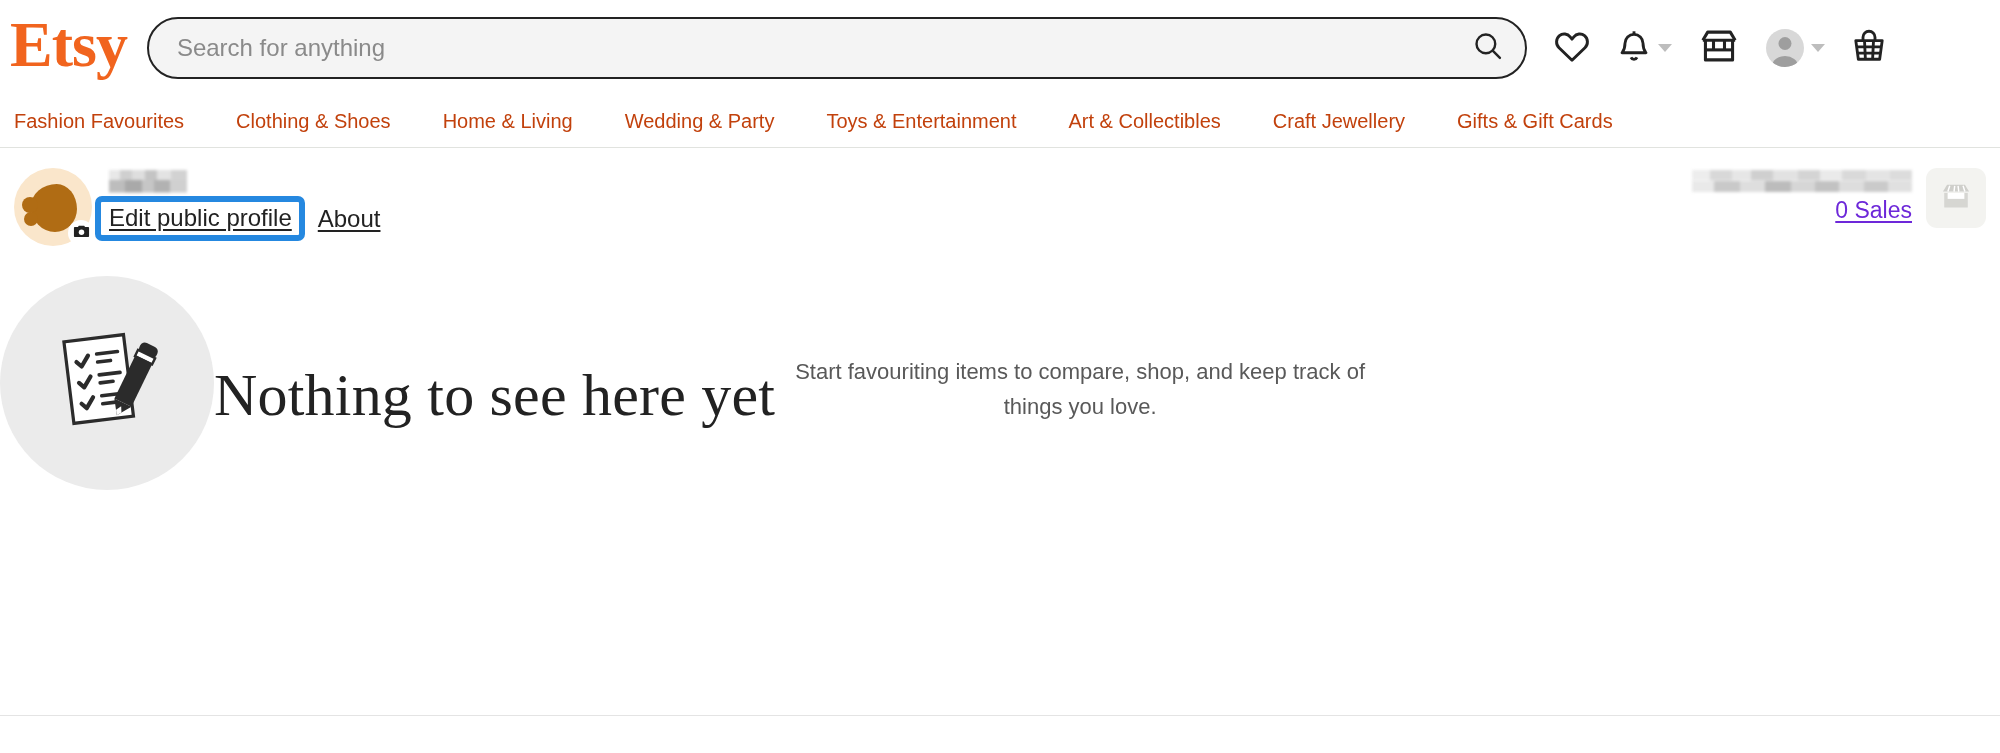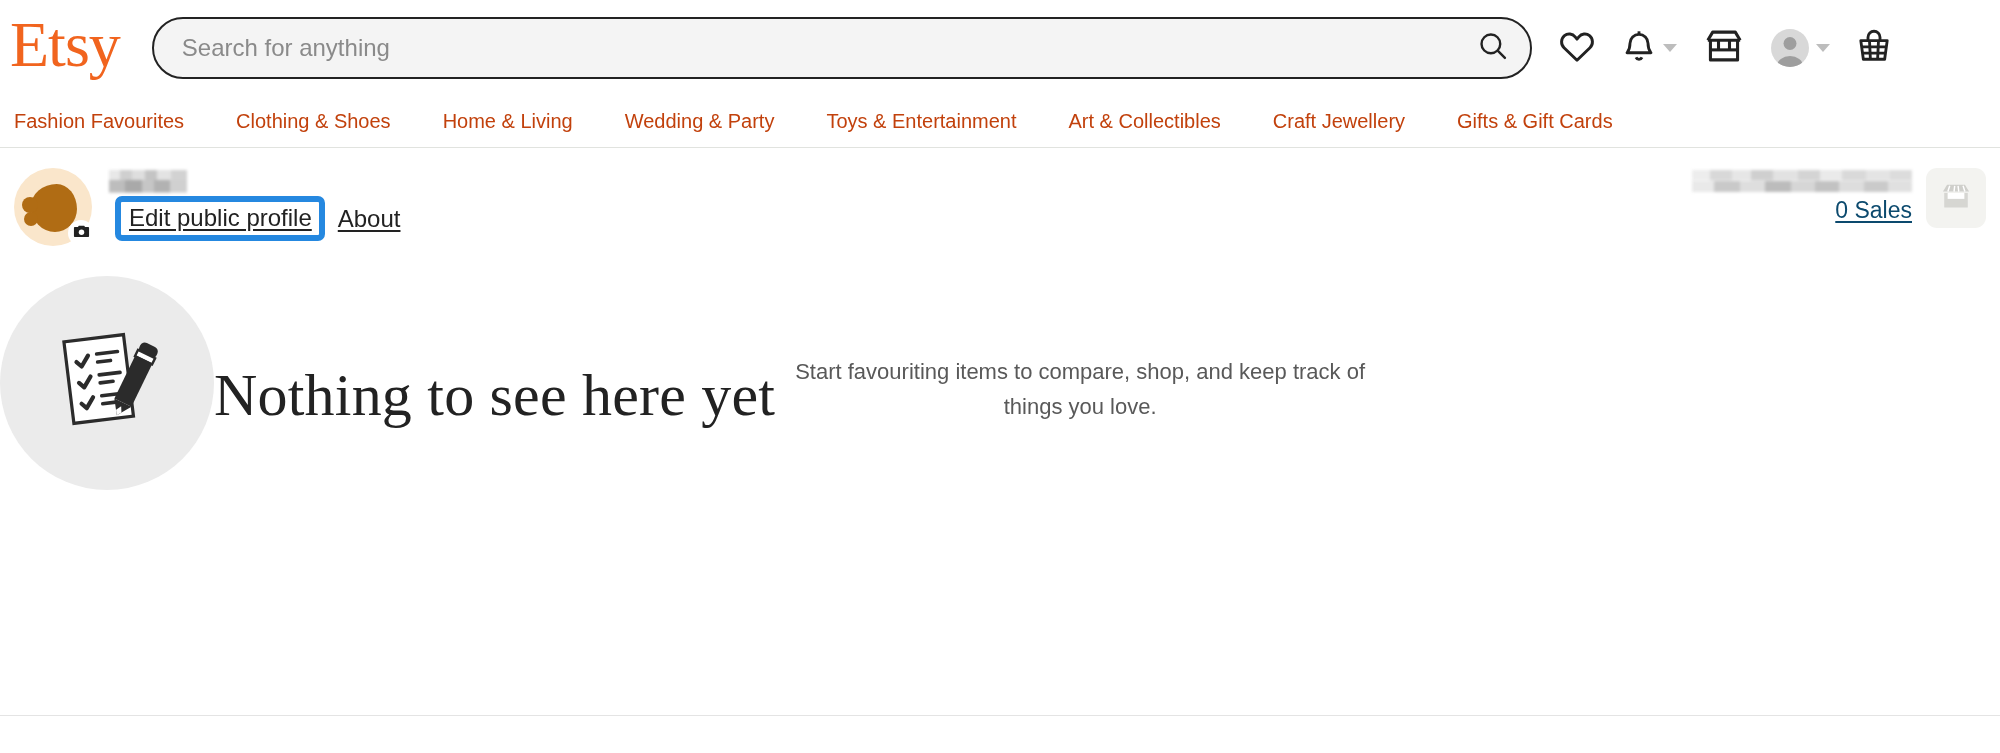--- a/index.html
+++ b/index.html
@@ -14,28 +14,28 @@
   .header {
     position: relative;
     height: 95px;
     display: flex;
     align-items: center;
     padding: 0 24px 0 10px;
   }
   .logo {
     font-family: "Liberation Serif", serif;
     font-size: 64px;
-    font-weight: 400;
+    font-weight: 700;
     color: #F1641E;
     line-height: 0.9;
     letter-spacing: -1px;
     padding-bottom: 6px;
     user-select: none;
     flex: 0 0 auto;
-    margin-right: 32px;
+    margin-right: 20px;
   }
   .search-wrap {
     flex: 1 1 auto;
     max-width: 1380px;
     margin-right: 26px;
   }
   .search-box {
     position: relative;
     height: 62px;
     border: 2px solid #222222;
@@ -196,21 +196,20 @@
     background-position: 0 0, 0 100%;
     background-repeat: no-repeat;
     filter: blur(1.6px);
     margin-bottom: 3px;
   }
   .profile-links {
     position: relative;
     display: flex;
     align-items: center;
     gap: 0;
-    margin-left: 20px;
   }
   .focus-box {
     border: 6px solid #2588E0;
     border-radius: 7px;
     padding: 2px 7px 3px 8px;
     background: #ffffff;
     margin-left: -14px;
   }
   .plink {
     font-size: 24px;
@@ -239,21 +238,21 @@
       linear-gradient(90deg,#ededed 0 8%, #d8d8d8 8% 18%, #e6e6e6 18% 27%, #cfcfcf 27% 37%, #e2e2e2 37% 48%, #d4d4d4 48% 58%, #eaeaea 58% 68%, #d9d9d9 68% 79%, #e4e4e4 79% 90%, #dcdcdc 90% 100%),
       linear-gradient(90deg,#e9e9e9 0 10%, #c9c9c9 10% 22%, #dedede 22% 33%, #bcbcbc 33% 45%, #d6d6d6 45% 56%, #c2c2c2 56% 67%, #dddddd 67% 78%, #cacaca 78% 89%, #e0e0e0 89% 100%);
     background-size: 100% 48%, 100% 52%;
     background-position: 0 0, 0 100%;
     background-repeat: no-repeat;
     filter: blur(1.8px);
     margin-bottom: 5px;
   }
   .sales-link {
     font-size: 23px;
-    color: #0c4a6e;
+    color: #6d28d9;
     text-decoration: underline;
     text-underline-offset: 3px;
     cursor: pointer;
     display: inline-block;
   }
   .shop-tile {
     width: 60px; height: 60px;
     border-radius: 11px;
     background: #F3F3F0;
     display: flex; align-items: center; justify-content: center;

